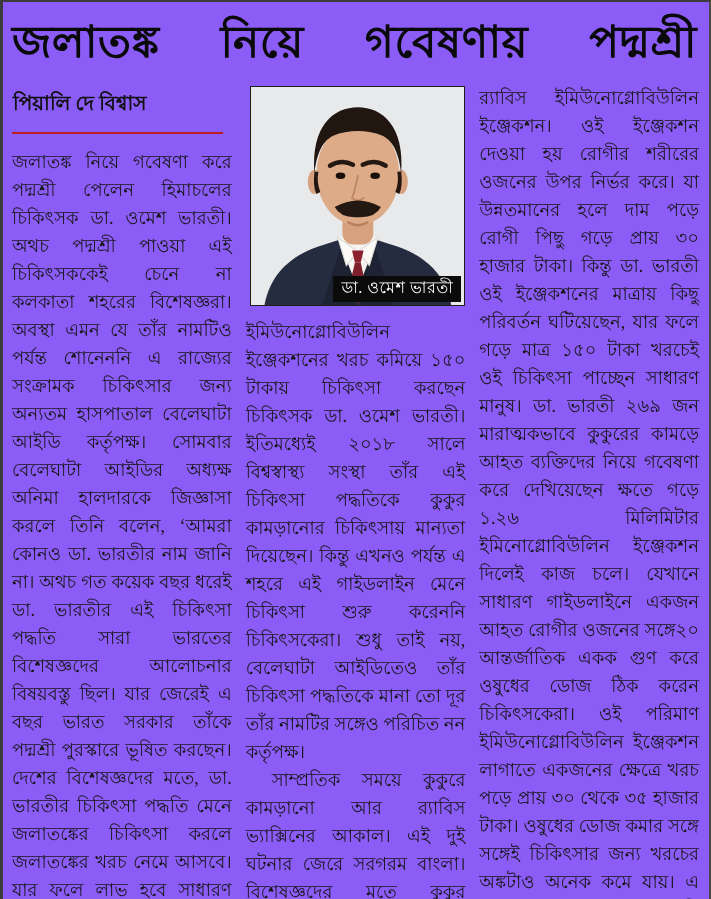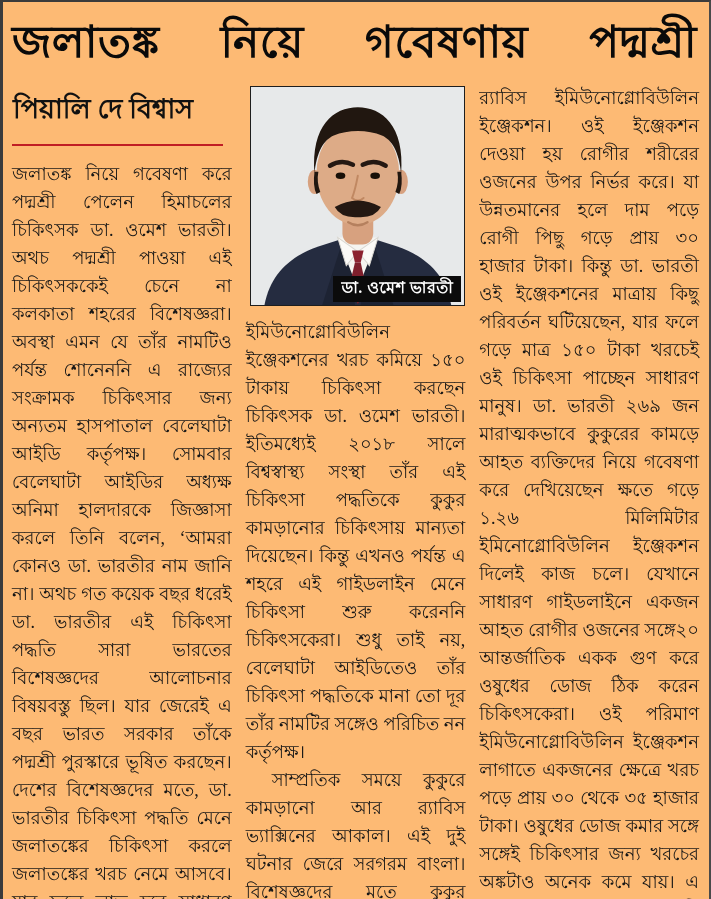--- a/index.html
+++ b/index.html
@@ -5,21 +5,21 @@
   html, body {
     margin: 0;
     padding: 0;
     background: #ffffff;
   }
   .page {
     position: relative;
     width: 711px;
     height: 899px;
     box-sizing: border-box;
-    background: #fdba74;
+    background: #8b5cf6;
     border-left: 3px solid #3b3b3b;
     border-top: 2px solid #3b3b3b;
     border-right: 2px solid #4a4a4a;
     overflow: hidden;
     color: #121212;
     font-family: "Liberation Serif", "DejaVu Serif", serif;
   }
   
   .headline {
     padding: 10px 12px 4px 9px;
@@ -47,21 +47,21 @@
   .para {
     margin: 0;
     font-size: 18px;
     line-height: 28px;
     text-align: justify;
     color: #161616;
   }
   .para.indent { text-indent: 26px; }
   
   .byline {
-    font-size: 27px;
+    font-size: 20px;
     font-weight: bold;
     color: #111;
     padding: 4px 0 0 1px;
   }
   .byline-rule {
     height: 2px;
     width: 96%;
     background: #c01e25;
     margin: 11px 0 14px 0;
   }
@@ -81,21 +81,21 @@
     height: 100%;
     display: block;
   }
   .photo-caption {
     position: absolute;
     right: 3px;
     bottom: 3px;
     background: #0b0b0b;
     color: #ffffff;
     font-size: 16px;
-    font-weight: bold;
+    font-weight: normal;
     line-height: 22px;
     padding: 1px 8px 3px 8px;
     letter-spacing: 0.5px;
   }
 </style>
 </head>
 <body>
 
 <div class="page">
 

